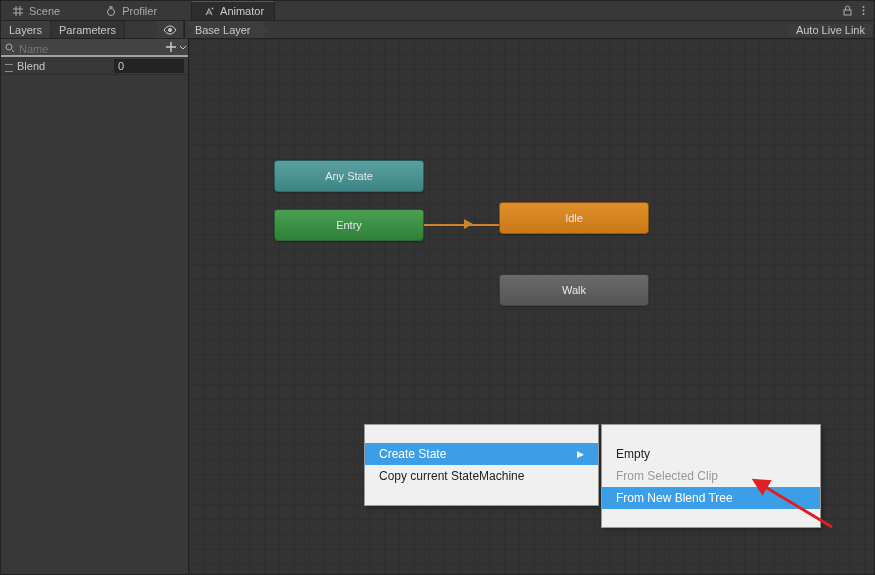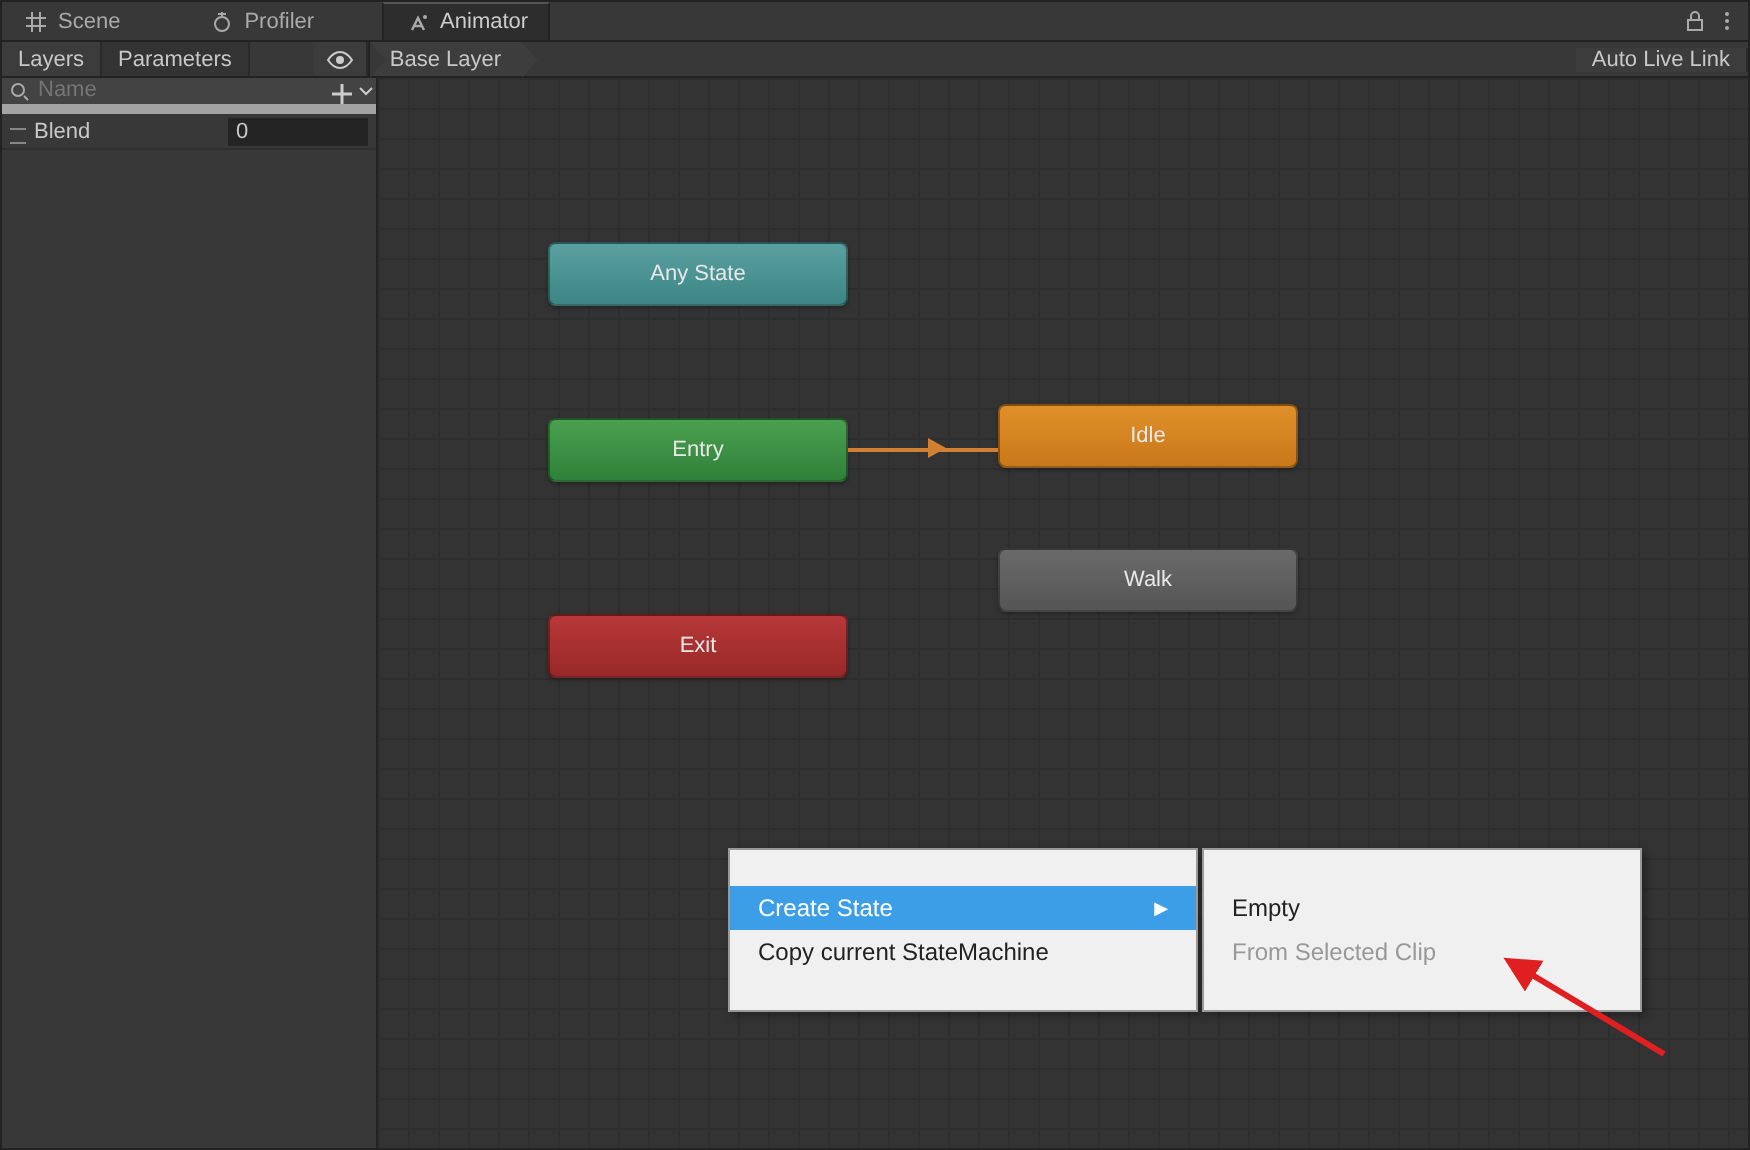--- a/index.html
+++ b/index.html
@@ -22,40 +22,40 @@
 .breadcrumb { padding: 0 10px; display: flex; align-items: center; font-size: 11px; background: #3d3d3d; border-left: 1px solid #222; position: relative; }
 .breadcrumb::after { content:""; position:absolute; right:-8px; top:0; width:0; height:0; border-top:9px solid transparent; border-bottom:9px solid transparent; border-left:8px solid #3d3d3d; }
 .breadcrumb-sep { position:absolute; left:0; top:0; width:0; height:0; border-top:9px solid transparent; border-bottom:9px solid transparent; border-left:8px solid #383838; }
 .toolbar-right { margin-left: auto; display: flex; align-items: center; justify-content: flex-end; }
 
 
 .body { flex: 1; display: flex; background: #383838; position: relative; overflow: hidden; }
 
 
 .left-panel { width: 188px; background: #383838; border-right: 1px solid #222; display: flex; flex-direction: column; }
-.search-row { height: 18px; display: flex; align-items: flex-start; background: #434343; padding: 0 4px; border-bottom: 5px solid #a3a3a3; }
+.search-row { height: 18px; display: flex; align-items: flex-end; background: #434343; padding: 0 4px; border-bottom: 2px solid #a3a3a3; }
 .search-input { flex: 1; background: #434343; border: none; color: #aaa; font-size: 11px; outline: none; padding: 0 4px; }
 .plus-btn { width: 16px; height: 16px; display: flex; align-items: center; justify-content: center; color: #ccc; cursor: pointer; }
 .param-row { height: 18px; display: flex; align-items: center; padding: 0 4px; border-bottom: 1px solid #2f2f2f; }
 .param-label { flex: 1; font-size: 11px; color: #c8c8c8; padding-left: 12px; position: relative; }
 .param-label::before { content:""; position:absolute; left:0; top:4px; width:8px; height:6px; border-top:1px solid #888; border-bottom:1px solid #888; }
 .param-value { width: 70px; background: #242424; color: #c8c8c8; font-size: 11px; border: none; padding: 1px 4px; text-align: left; }
 
 
 .graph { flex: 1; background: #333; position: relative; overflow: hidden; }
 .grid { position: absolute; inset: 0; background-image:
   linear-gradient(#2e2e2e 1px, transparent 1px),
   linear-gradient(90deg, #2e2e2e 1px, transparent 1px),
   linear-gradient(#2a2a2a 1px, transparent 1px),
   linear-gradient(90deg, #2a2a2a 1px, transparent 1px);
   background-size: 15px 15px, 15px 15px, 75px 75px, 75px 75px;
 }
 
 .node { position: absolute; width: 150px; height: 32px; border-radius: 4px; display: flex; align-items: center; justify-content: center; font-size: 11px; color: #e8e8e8; cursor: pointer; box-shadow: 0 1px 2px rgba(0,0,0,0.3); border: 1px solid rgba(0,0,0,0.35); background: linear-gradient(#6a6a6a,#5a5a5a); }
-.node.anystate { background: linear-gradient(#5aa0a0,#3d8585); }
+.node.anystate { background: linear-gradient(#5aa0a0,#3d8585); margin-top: 39px; }
 .node.entry { background: linear-gradient(#4aa050,#2f8038); }
 .node.idle { background: linear-gradient(#e0902a,#c87818); }
 .node.exit { background: linear-gradient(#b83838,#982828); }
 .node.walk { background: linear-gradient(#6a6a6a,#555); }
 
 .transition-line { position: absolute; height: 0; border-top: 2px solid #d08030; }
 .arrow-head { position:absolute; width:0; height:0; border-left:9px solid #d08030; border-top:5px solid transparent; border-bottom:5px solid transparent; }
 
 
 .ctx-menu { position: absolute; background: #f0f0f0; border: 1px solid #999; box-shadow: 2px 2px 4px rgba(0,0,0,0.3); font-size: 12px; color: #222; min-width: 220px; padding: 18px 0; }
@@ -180,43 +180,43 @@
         </div>
       <div class="node entry" style="left:85px; top:170px;">
           <span>Entry</span>
         </div>
       <div class="node idle" style="left:310px; top:163px;">
           <span>Idle</span>
         </div>
       <div class="node walk" style="left:310px; top:235px;">
           <span>Walk</span>
         </div>
-      <div class="node exit" style="left:85px; top:268px;">
-          <span>Exit</span>
-        </div>
 
       <div class="transition-line" style="left:235px; top:185px; width:75px;"></div>
       <div class="arrow-head" style="left:275px; top:180px;"></div>
 
       <div class="ctx-menu" style="left:175px; top:385px; width:235px;">
         <div class="ctx-item highlight">
           <span>Create State</span>
           <span class="ctx-arrow">▶</span>
         </div>
         <div class="ctx-item">
             <span>Copy current StateMachine</span>
           </div>
       </div>
 
       <div class="ctx-menu" style="left:412px; top:385px; width:205px;">
         <div class="ctx-item">
             <span>Empty</span>
           </div>
         <div class="ctx-item disabled">
             <span>From Selected Clip</span>
+          </div>
+        <div class="ctx-item highlight">
+            <span>From New Blend Tree</span>
           </div>
       </div>
 
       <svg class="annot-arrow" style="left:558px; top:438px;" width="100" height="60">
         <defs>
             <marker id="rh" markerWidth="8" markerHeight="8" refX="2" refY="3" orient="auto">
               <path d="M0 0 L6 3 L0 6 z" fill="#e02020"></path>
             </marker>
           </defs>
         <path d="M85 50 L15 8" stroke="#e02020" stroke-width="3" fill="none" marker-end="url(#rh)"></path>

